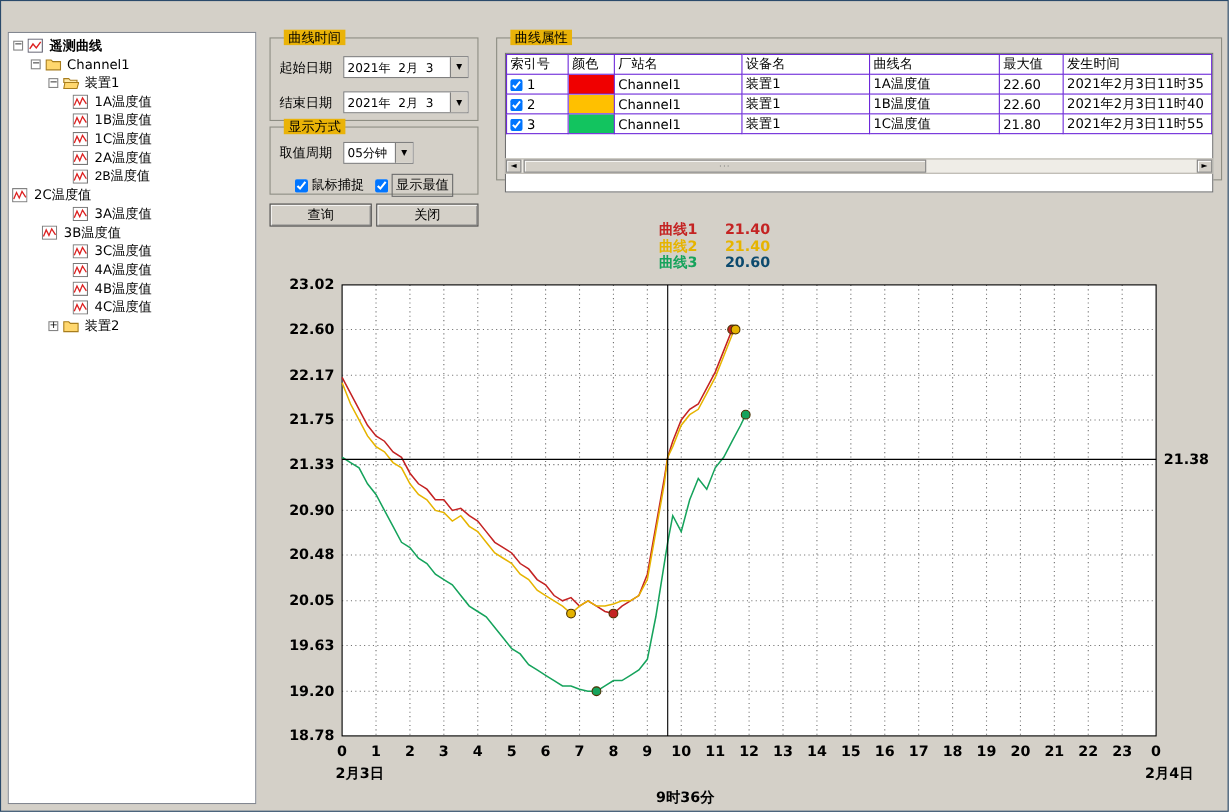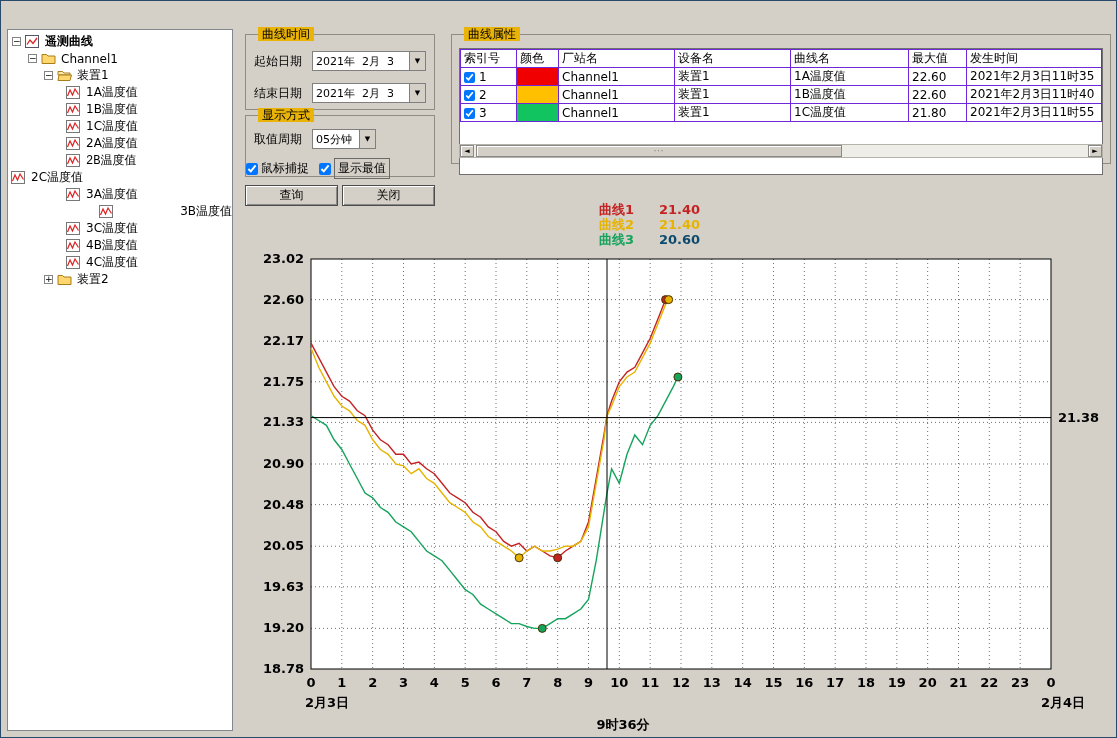--- a/index.html
+++ b/index.html
@@ -22,21 +22,21 @@
 
   .groupbox{position:absolute;border:1px solid #8d8d83}
   .gb-title{position:absolute;top:-8px;left:12px;background:#eab308;padding:0 4px;font-size:12px;line-height:14px}
   .form-row{display:flex;align-items:center;margin:12px 8px 0}
   .form-row.first{margin-top:16px}
   .lbl{font-size:12px;width:58px;flex:0 0 58px}
   .combo{height:20px;border:1px solid #7f7f7f;background:#fff;display:flex;align-items:center;flex:1}
   .combo.small{flex:0 0 64px}
   .combo-text{flex:1;font-size:11px;padding:0 3px;white-space:pre;overflow:hidden}
   .combo-arrow{width:16px;align-self:stretch;background:#d4d0c8;border-left:1px solid #7f7f7f;font-size:7px;display:flex;align-items:center;justify-content:center}
-  .check-row{display:flex;align-items:center;margin:9px 0 0;gap:10px;font-size:12px}
+  .check-row{display:flex;align-items:center;margin:9px 22px 0;gap:10px;font-size:12px}
   .check-item{display:flex;align-items:center;gap:3px}
   .check-item input{width:12px;height:12px}
   .check-item .boxed{border:1px solid #6b6b6b;padding:1px 3px}
 
   .btn{position:absolute;width:93px;height:21px;background:#d4d0c8;border:1px solid #4d4d4d;box-shadow:inset 1px 1px 0 #fff,inset -1px -1px 0 #8a8a8a;font-size:12px;text-align:center;line-height:19px;cursor:default}
 
   .table-wrap{position:absolute;left:7px;top:13px;right:7px;height:127px;background:#fff;border:1px solid #707070;overflow:hidden}
   table{border-collapse:collapse;width:100%;font-size:12px;table-layout:fixed}
   th,td{border:1px solid #6d28d9;padding:0 3px;text-align:left;font-weight:normal;height:18px;white-space:nowrap;overflow:hidden}
   td input{width:11px;height:11px;vertical-align:middle;margin-right:4px}
@@ -156,39 +156,49 @@
         <div class="tree-row" style="padding-left: 55px;">
           <span class="expander-spacer"></span>
           <span class="tree-icon">
             <svg width="14" height="13" viewBox="0 0 14 13">
               <rect x="0.5" y="0.5" width="13" height="12" fill="#fff" stroke="#777"></rect>
               <polyline points="1.5,10 4,4 6.5,9 9,3 12.5,8.5" fill="none" stroke="#d22" stroke-width="1.2"></polyline>
             </svg>
           </span>
           <span class="tree-label">3A温度值</span>
         </div>
-        <div class="tree-row" style="padding-left: 27px; justify-content: space-between;">
+        <div class="tree-row" style="padding-left: 27px;">
           <span class="expander-spacer"></span>
           <span class="tree-icon">
             <svg width="14" height="13" viewBox="0 0 14 13">
               <rect x="0.5" y="0.5" width="13" height="12" fill="#fff" stroke="#777"></rect>
               <polyline points="1.5,10 4,4 6.5,9 9,3 12.5,8.5" fill="none" stroke="#d22" stroke-width="1.2"></polyline>
             </svg>
           </span>
           <span class="tree-label">3B温度值</span>
         </div>
         <div class="tree-row" style="padding-left: 55px;">
           <span class="expander-spacer"></span>
           <span class="tree-icon">
             <svg width="14" height="13" viewBox="0 0 14 13">
               <rect x="0.5" y="0.5" width="13" height="12" fill="#fff" stroke="#777"></rect>
               <polyline points="1.5,10 4,4 6.5,9 9,3 12.5,8.5" fill="none" stroke="#d22" stroke-width="1.2"></polyline>
             </svg>
           </span>
           <span class="tree-label">3C温度值</span>
+        </div>
+        <div class="tree-row" style="padding-left: 55px;">
+          <span class="expander-spacer"></span>
+          <span class="tree-icon">
+            <svg width="14" height="13" viewBox="0 0 14 13">
+              <rect x="0.5" y="0.5" width="13" height="12" fill="#fff" stroke="#777"></rect>
+              <polyline points="1.5,10 4,4 6.5,9 9,3 12.5,8.5" fill="none" stroke="#d22" stroke-width="1.2"></polyline>
+            </svg>
+          </span>
+          <span class="tree-label">4A温度值</span>
         </div>
         <div class="tree-row" style="padding-left: 55px;">
           <span class="expander-spacer"></span>
           <span class="tree-icon">
             <svg width="14" height="13" viewBox="0 0 14 13">
               <rect x="0.5" y="0.5" width="13" height="12" fill="#fff" stroke="#777"></rect>
               <polyline points="1.5,10 4,4 6.5,9 9,3 12.5,8.5" fill="none" stroke="#d22" stroke-width="1.2"></polyline>
             </svg>
           </span>
           <span class="tree-label">4B温度值</span>

